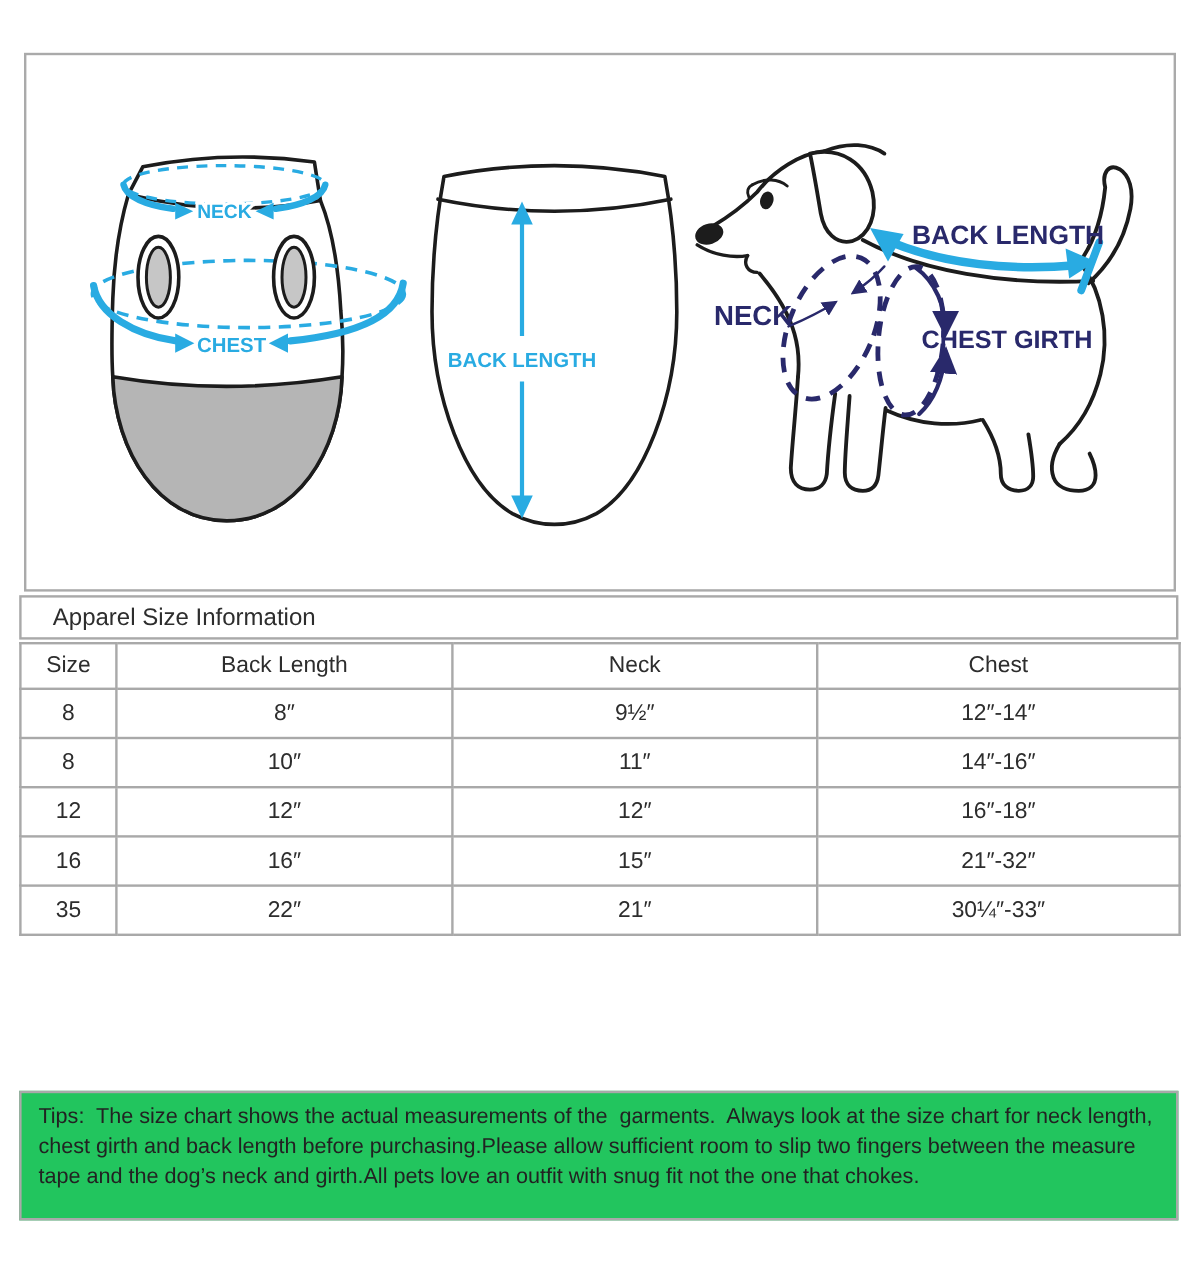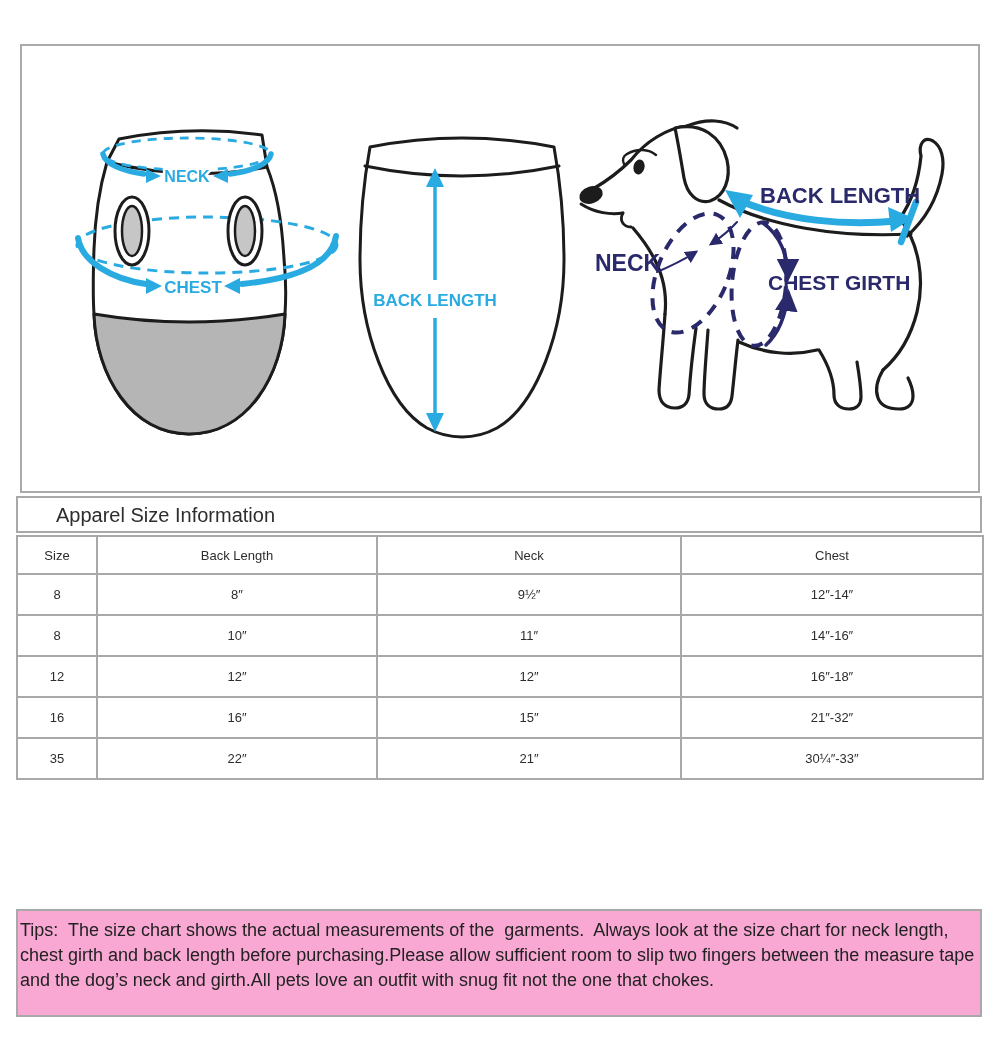--- a/index.html
+++ b/index.html
@@ -18,39 +18,39 @@
   }
   .illu-box svg { position:absolute; }
   #svg-garment-front { left:38px;  top:68px;  }
   #svg-garment-back  { left:325px; top:74px;  }
   #svg-dog           { left:545px; top:56px;  }
 
   
   .title-bar {
     position:absolute; left:16px; top:496px; width:966px; height:37px;
     border:2px solid #a9a9a9; background:#ffffff;
-    font-size:20px; line-height:34px; padding-left:38px; color:#2d2d2d;
+    font-size:20px; line-height:34px; padding-left:26px; color:#2d2d2d;
   }
   table.size-table {
     position:absolute; left:16px; top:535px; width:966px;
     border-collapse:collapse; table-layout:fixed; background:#ffffff;
   }
   table.size-table th, table.size-table td {
     border:2px solid #a9a9a9; text-align:center; font-weight:normal;
-    font-size:13px; color:#2d2d2d; background:#ffffff;
+    font-size:19px; color:#2d2d2d; background:#ffffff;
   }
   table.size-table th { height:38px; }
   table.size-table td { height:41px; }
   col.c-size { width:80px; } col.c-back { width:280px; }
   col.c-neck { width:304px; } col.c-chest { width:302px; }
 
   .tips-box {
     position:absolute; left:16px; top:909px; width:966px; height:108px;
-    border:2px solid #a9a9a9; background:#f9a8d4;
-    font-size:18px; line-height:25px; padding:7px 2px;
+    border:2px solid #a9a9a9; background:#22c55e;
+    font-size:18px; line-height:25px; padding:7px 14px;
     white-space:pre-wrap; color:#222222;
   }
 
   .blue-label { fill:#29abe2; font-family:"Liberation Sans","DejaVu Sans",sans-serif; font-weight:bold; }
   .navy-label { fill:#29296b; font-family:"Liberation Sans","DejaVu Sans",sans-serif; font-weight:bold; }
 </style>
 </head>
 <body>
 
 <div class="canvas">

